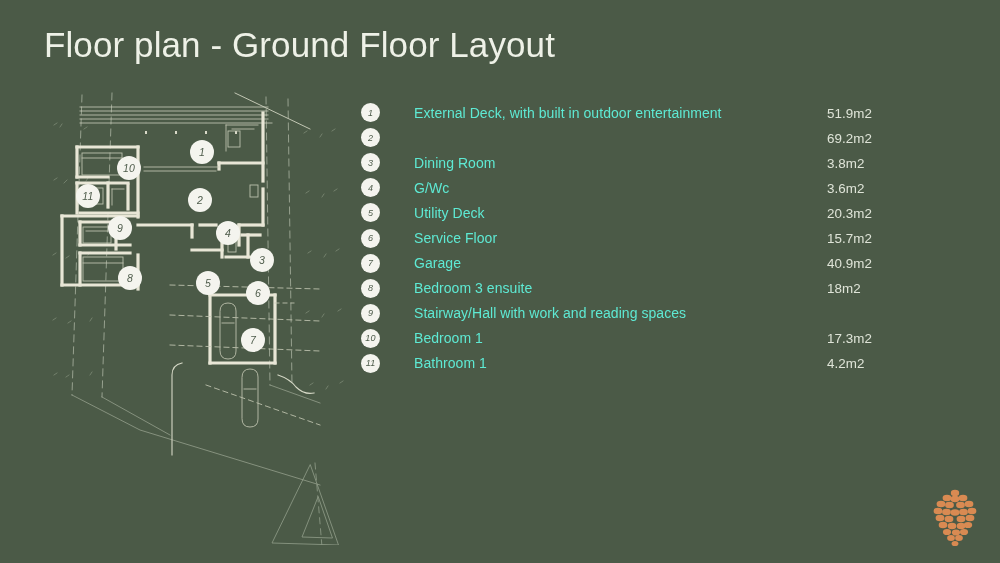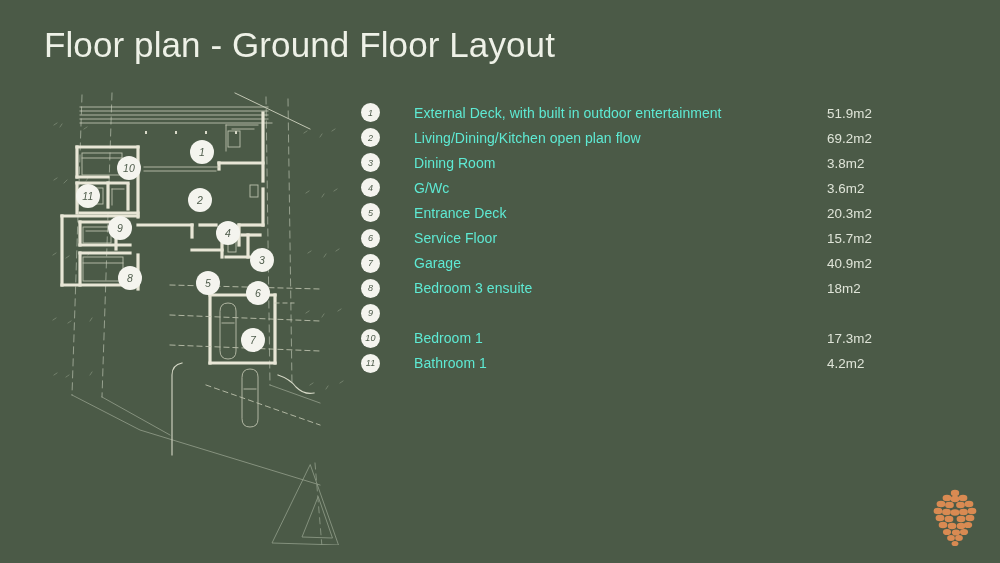--- a/index.html
+++ b/index.html
@@ -292,55 +292,55 @@
   </div>
 
   <div id="legend">
     <div class="legend-row">
       <span class="legend-num">1</span>
       <span class="legend-label">External Deck, with built in outdoor entertainment</span>
       <span class="legend-area">51.9m2</span>
     </div>
     <div class="legend-row">
       <span class="legend-num">2</span>
-      <span class="legend-label">Living/Dining/Kitchen open plan flow</span>
       <span class="legend-area">69.2m2</span>
     </div>
     <div class="legend-row">
       <span class="legend-num">3</span>
       <span class="legend-label">Dining Room</span>
       <span class="legend-area">3.8m2</span>
     </div>
     <div class="legend-row">
       <span class="legend-num">4</span>
       <span class="legend-label">G/Wc</span>
       <span class="legend-area">3.6m2</span>
     </div>
     <div class="legend-row">
       <span class="legend-num">5</span>
-      <span class="legend-label">Entrance Deck</span>
+      <span class="legend-label">Utility Deck</span>
       <span class="legend-area">20.3m2</span>
     </div>
     <div class="legend-row">
       <span class="legend-num">6</span>
       <span class="legend-label">Service Floor</span>
       <span class="legend-area">15.7m2</span>
     </div>
     <div class="legend-row">
       <span class="legend-num">7</span>
       <span class="legend-label">Garage</span>
       <span class="legend-area">40.9m2</span>
     </div>
     <div class="legend-row">
       <span class="legend-num">8</span>
       <span class="legend-label">Bedroom 3 ensuite</span>
       <span class="legend-area">18m2</span>
     </div>
     <div class="legend-row">
       <span class="legend-num">9</span>
+      <span class="legend-label">Stairway/Hall with work and reading spaces</span>
       <span class="legend-area"></span>
     </div>
     <div class="legend-row">
       <span class="legend-num">10</span>
       <span class="legend-label">Bedroom 1</span>
       <span class="legend-area">17.3m2</span>
     </div>
     <div class="legend-row">
       <span class="legend-num">11</span>
       <span class="legend-label">Bathroom 1</span>

